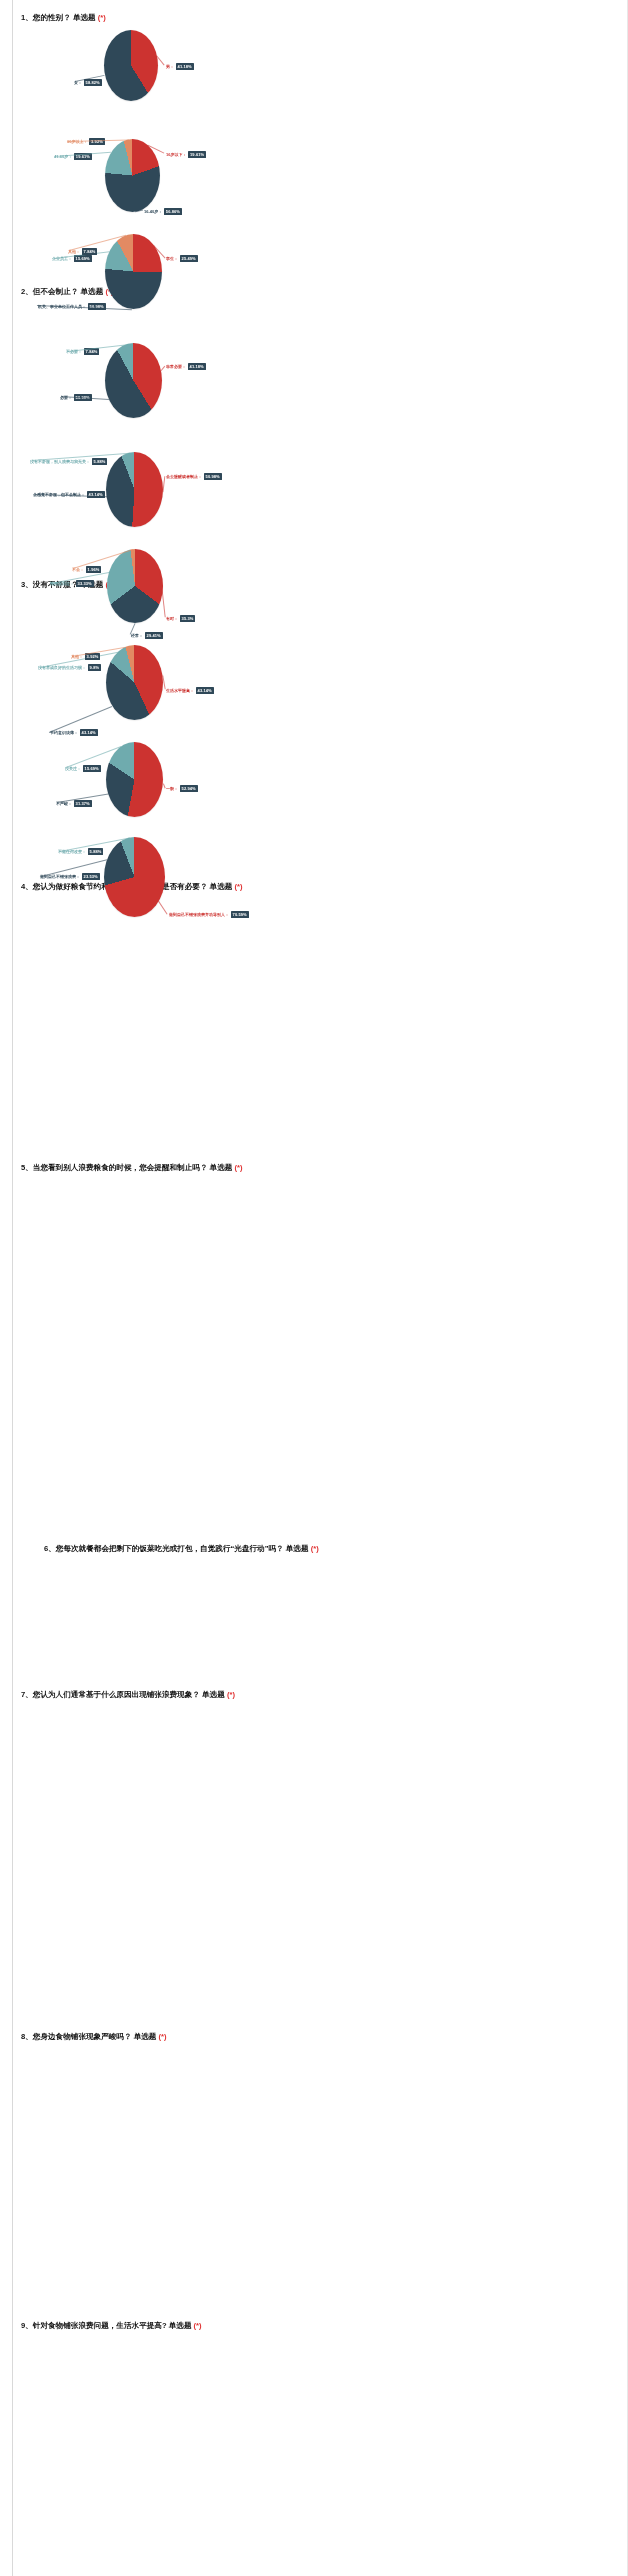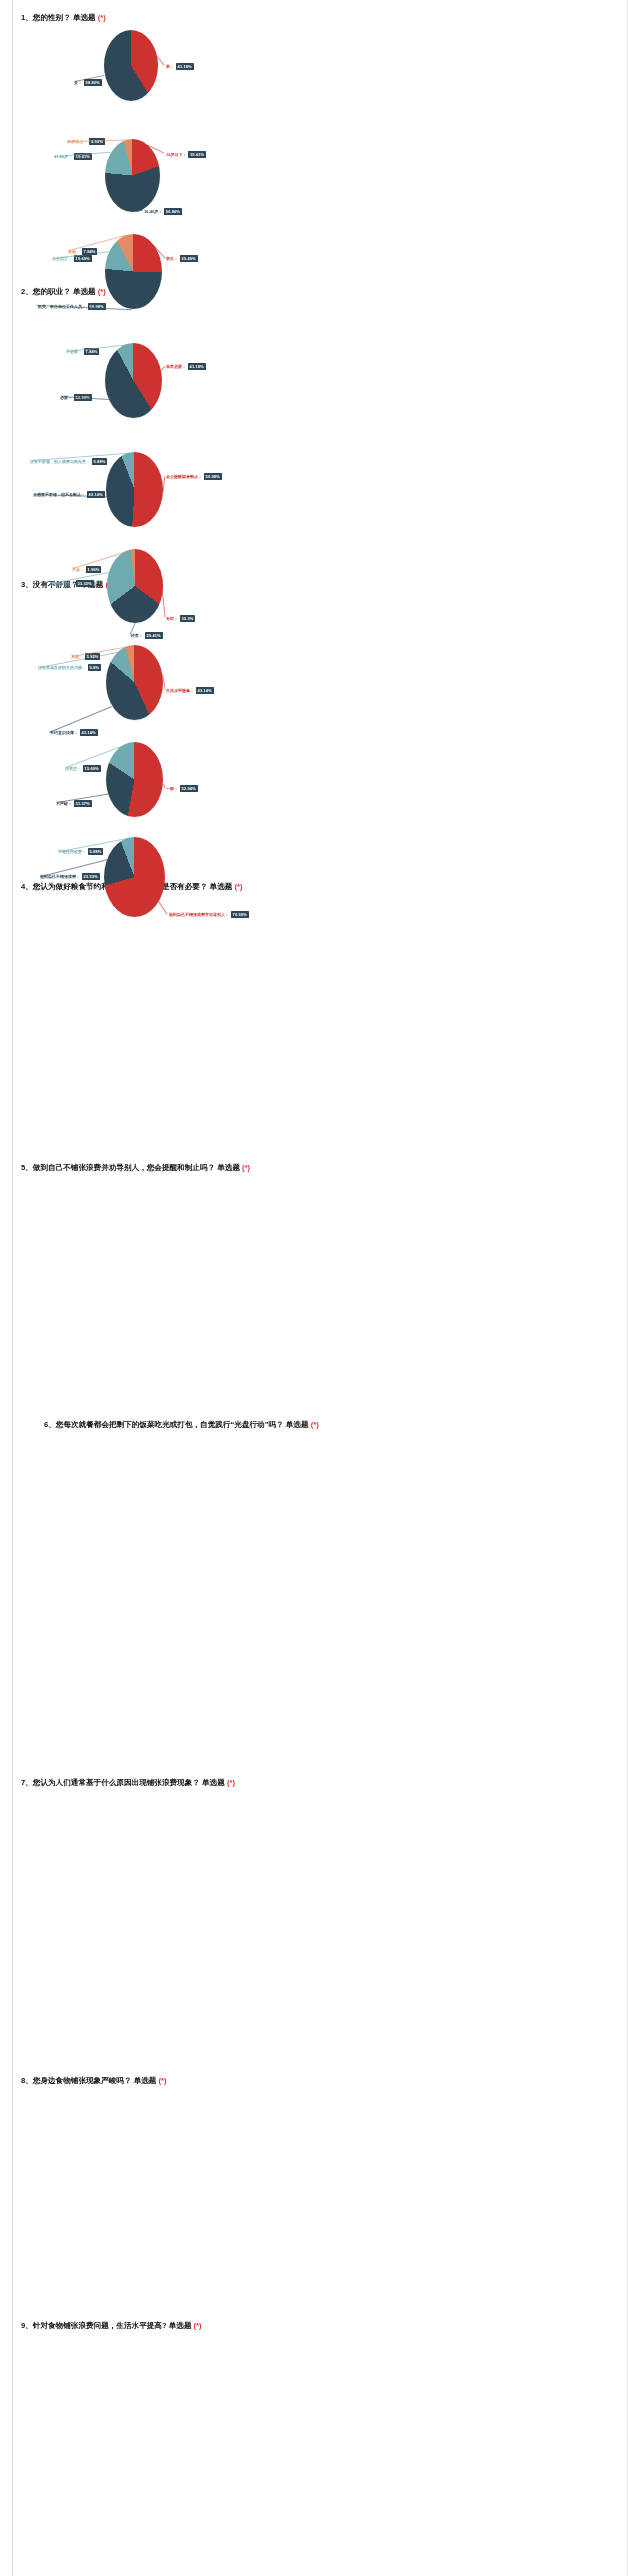--- a/index.html
+++ b/index.html
@@ -78,21 +78,21 @@
       <div class="label right" style="left: 166px; top: 63px;">
         <span class="ltext" style="color: rgb(204, 51, 48);">男：</span>
         <span class="lval">41.18%</span>
       </div>
       <div class="leader" style="position: absolute; left: 164px; top: 65px; width: 12.4px; height: 0.6px; background: rgb(204, 51, 48); opacity: 0.6; transform-origin: left center; transform: rotate(-128.627deg);"></div>
       <div class="label left" style="left: 74px; top: 79px;">
         <span class="ltext" style="color: rgb(47, 72, 88);">女：</span>
         <span class="lval">58.82%</span>
       </div>
       <div class="leader" style="position: absolute; left: 75px; top: 81px; width: 30px; height: 0.6px; background: rgb(47, 72, 88); opacity: 0.6; transform-origin: left center; transform: rotate(-11.7597deg);"></div>
-      <div class="q-block q-title" style="top: 287px;"><span>2、</span><span>您的职业？</span> <span>单选题</span> <span class="req">(*)</span></div>
+      <div class="q-block q-title" style="top: 287px;"><span>2、</span><span>但不会制止？</span> <span>单选题</span> <span class="req">(*)</span></div>
       <div class="pie" style="left: 105px; top: 139px; width: 55px; height: 73px; background: conic-gradient(rgb(204, 51, 48) 0deg, rgb(204, 51, 48) 70.596deg, rgb(47, 72, 88) 70.596deg, rgb(47, 72, 88) 275.292deg, rgb(111, 171, 174) 275.292deg, rgb(111, 171, 174) 345.888deg, rgb(226, 138, 99) 345.888deg, rgb(226, 138, 99) 360deg);"></div>
       <div class="label right" style="left: 166px; top: 151px;">
         <span class="ltext" style="color: rgb(204, 51, 48);">16岁以下：</span>
         <span class="lval">19.61%</span>
       </div>
       <div class="leader" style="position: absolute; left: 164px; top: 153px; width: 18px; height: 0.6px; background: rgb(204, 51, 48); opacity: 0.6; transform-origin: left center; transform: rotate(-154.341deg);"></div>
       <div class="label right" style="left: 144px; top: 208px;">
         <span class="ltext" style="color: rgb(47, 72, 88);">16-40岁：</span>
         <span class="lval">56.86%</span>
       </div>
@@ -139,38 +139,38 @@
       <div class="label left" style="left: 60px; top: 394px;">
         <span class="ltext" style="color: rgb(47, 72, 88);">必要：</span>
         <span class="lval">50.98%</span>
       </div>
       <div class="leader" style="position: absolute; left: 61px; top: 396px; width: 48px; height: 0.6px; background: rgb(47, 72, 88); opacity: 0.6; transform-origin: left center; transform: rotate(3.60009deg);"></div>
       <div class="label left" style="left: 66px; top: 348px;">
         <span class="ltext" style="color: rgb(111, 171, 174);">不必要：</span>
         <span class="lval">7.84%</span>
       </div>
       <div class="leader" style="position: absolute; left: 68px; top: 351px; width: 60px; height: 0.6px; background: rgb(111, 171, 174); opacity: 0.6; transform-origin: left center; transform: rotate(-6.50902deg);"></div>
-      <div class="q-block q-title" style="top: 1163px;"><span>5、</span><span>做到自己不铺张浪费并劝导别人，您会提醒和制止吗？</span> <span>单选题</span> <span class="req">(*)</span></div>
+      <div class="q-block q-title" style="top: 1163px;"><span>5、</span><span>当您看到别人浪费粮食的时候，您会提醒和制止吗？</span> <span>单选题</span> <span class="req">(*)</span></div>
       <div class="pie" style="left: 106px; top: 452px; width: 57px; height: 75px; background: conic-gradient(rgb(204, 51, 48) 0deg, rgb(204, 51, 48) 183.528deg, rgb(47, 72, 88) 183.528deg, rgb(47, 72, 88) 338.832deg, rgb(111, 171, 174) 338.832deg, rgb(111, 171, 174) 360deg);"></div>
       <div class="label right" style="left: 166px; top: 473px;">
         <span class="ltext" style="color: rgb(204, 51, 48);">会去提醒或者制止：</span>
         <span class="lval">50.98%</span>
       </div>
       <div class="leader" style="position: absolute; left: 165px; top: 476px; width: 16px; height: 0.6px; background: rgb(204, 51, 48); opacity: 0.6; transform-origin: left center; transform: rotate(96.6536deg);"></div>
       <div class="label left" style="left: 33px; top: 491px;">
         <span class="ltext" style="color: rgb(47, 72, 88);">会感觉不舒服，但不会制止：</span>
         <span class="lval">43.14%</span>
       </div>
       <div class="leader" style="position: absolute; left: 35px; top: 494px; width: 72px; height: 0.6px; background: rgb(47, 72, 88); opacity: 0.6; transform-origin: left center; transform: rotate(1.70854deg);"></div>
       <div class="label left" style="left: 30px; top: 458px;">
         <span class="ltext" style="color: rgb(111, 171, 174);">没有不舒服，别人浪费与我无关：</span>
         <span class="lval">5.88%</span>
       </div>
       <div class="leader" style="position: absolute; left: 32px; top: 460px; width: 98px; height: 0.6px; background: rgb(111, 171, 174); opacity: 0.6; transform-origin: left center; transform: rotate(-4.25989deg);"></div>
-      <div class="q-block q-title" style="top: 1420px; padding-left: 44px;"><span>6、</span><span>您每次就餐都会把剩下的饭菜吃光或打包，自觉践行“光盘行动”吗？</span> <span>单选题</span> <span class="req">(*)</span></div>
+      <div class="q-block q-title" style="top: 1544px; padding-left: 44px;"><span>6、</span><span>您每次就餐都会把剩下的饭菜吃光或打包，自觉践行“光盘行动”吗？</span> <span>单选题</span> <span class="req">(*)</span></div>
       <div class="pie" style="left: 107px; top: 549px; width: 56px; height: 74px; background: conic-gradient(rgb(204, 51, 48) 0deg, rgb(204, 51, 48) 127.08deg, rgb(47, 72, 88) 127.08deg, rgb(47, 72, 88) 232.956deg, rgb(111, 171, 174) 232.956deg, rgb(111, 171, 174) 352.944deg, rgb(226, 138, 99) 352.944deg, rgb(226, 138, 99) 360deg);"></div>
       <div class="label right" style="left: 166px; top: 615px;">
         <span class="ltext" style="color: rgb(204, 51, 48);">有时：</span>
         <span class="lval">35.3%</span>
       </div>
       <div class="leader" style="position: absolute; left: 165px; top: 617px; width: 48px; height: 0.6px; background: rgb(204, 51, 48); opacity: 0.6; transform-origin: left center; transform: rotate(-96.4358deg);"></div>
       <div class="label right" style="left: 131px; top: 632px;">
         <span class="ltext" style="color: rgb(47, 72, 88);">经常：</span>
         <span class="lval">29.41%</span>
       </div>
@@ -178,21 +178,21 @@
       <div class="label left" style="left: 50px; top: 580px;">
         <span class="ltext" style="color: rgb(111, 171, 174);">视情况而定：</span>
         <span class="lval">33.33%</span>
       </div>
       <div class="leader" style="position: absolute; left: 51px; top: 583px; width: 59px; height: 0.6px; background: rgb(111, 171, 174); opacity: 0.6; transform-origin: left center; transform: rotate(-10.6433deg);"></div>
       <div class="label left" style="left: 72px; top: 566px;">
         <span class="ltext" style="color: rgb(226, 138, 99);">不会：</span>
         <span class="lval">1.96%</span>
       </div>
       <div class="leader" style="position: absolute; left: 73px; top: 568px; width: 63px; height: 0.6px; background: rgb(226, 138, 99); opacity: 0.6; transform-origin: left center; transform: rotate(-17.4637deg);"></div>
-      <div class="q-block q-title" style="top: 1778px;"><span>7、</span><span>您认为人们通常基于什么原因出现铺张浪费现象？</span> <span>单选题</span> <span class="req">(*)</span></div>
+      <div class="q-block q-title" style="top: 1690px;"><span>7、</span><span>您认为人们通常基于什么原因出现铺张浪费现象？</span> <span>单选题</span> <span class="req">(*)</span></div>
       <div class="pie" style="left: 106px; top: 645px; width: 57px; height: 75px; background: conic-gradient(rgb(204, 51, 48) 0deg, rgb(204, 51, 48) 155.304deg, rgb(47, 72, 88) 155.304deg, rgb(47, 72, 88) 310.608deg, rgb(111, 171, 174) 310.608deg, rgb(111, 171, 174) 345.888deg, rgb(226, 138, 99) 345.888deg, rgb(226, 138, 99) 360deg);"></div>
       <div class="label right" style="left: 166px; top: 687px;">
         <span class="ltext" style="color: rgb(204, 51, 48);">生活水平提高：</span>
         <span class="lval">43.14%</span>
       </div>
       <div class="leader" style="position: absolute; left: 165px; top: 689px; width: 14.4px; height: 0.6px; background: rgb(204, 51, 48); opacity: 0.6; transform-origin: left center; transform: rotate(-99.9669deg);"></div>
       <div class="label right" style="left: 50px; top: 729px;">
         <span class="ltext" style="color: rgb(47, 72, 88);">节约意识淡薄：</span>
         <span class="lval">43.14%</span>
       </div>
@@ -200,21 +200,21 @@
       <div class="label left" style="left: 38px; top: 664px;">
         <span class="ltext" style="color: rgb(111, 171, 174);">没有养成良好的生活习惯：</span>
         <span class="lval">9.8%</span>
       </div>
       <div class="leader" style="position: absolute; left: 40px; top: 667px; width: 81px; height: 0.6px; background: rgb(111, 171, 174); opacity: 0.6; transform-origin: left center; transform: rotate(-11.0862deg);"></div>
       <div class="label left" style="left: 71px; top: 653px;">
         <span class="ltext" style="color: rgb(226, 138, 99);">其他：</span>
         <span class="lval">3.92%</span>
       </div>
       <div class="leader" style="position: absolute; left: 72px; top: 656px; width: 59px; height: 0.6px; background: rgb(226, 138, 99); opacity: 0.6; transform-origin: left center; transform: rotate(-9.74751deg);"></div>
-      <div class="q-block q-title" style="top: 2032px; margin-top: 44px;"><span>8、</span><span>您身边食物铺张现象严峻吗？</span> <span>单选题</span> <span class="req">(*)</span></div>
+      <div class="q-block q-title" style="top: 2032px;"><span>8、</span><span>您身边食物铺张现象严峻吗？</span> <span>单选题</span> <span class="req">(*)</span></div>
       <div class="pie" style="left: 106px; top: 742px; width: 57px; height: 75px; background: conic-gradient(rgb(204, 51, 48) 0deg, rgb(204, 51, 48) 190.584deg, rgb(47, 72, 88) 190.584deg, rgb(47, 72, 88) 303.516deg, rgb(111, 171, 174) 303.516deg, rgb(111, 171, 174) 360deg);"></div>
       <div class="label right" style="left: 166px; top: 785px;">
         <span class="ltext" style="color: rgb(204, 51, 48);">一般：</span>
         <span class="lval">52.94%</span>
       </div>
       <div class="leader" style="position: absolute; left: 165px; top: 788px; width: 5.4px; height: 0.6px; background: rgb(204, 51, 48); opacity: 0.6; transform-origin: left center; transform: rotate(-111.128deg);"></div>
       <div class="label left" style="left: 56px; top: 800px;">
         <span class="ltext" style="color: rgb(47, 72, 88);">不严峻：</span>
         <span class="lval">31.37%</span>
       </div>

